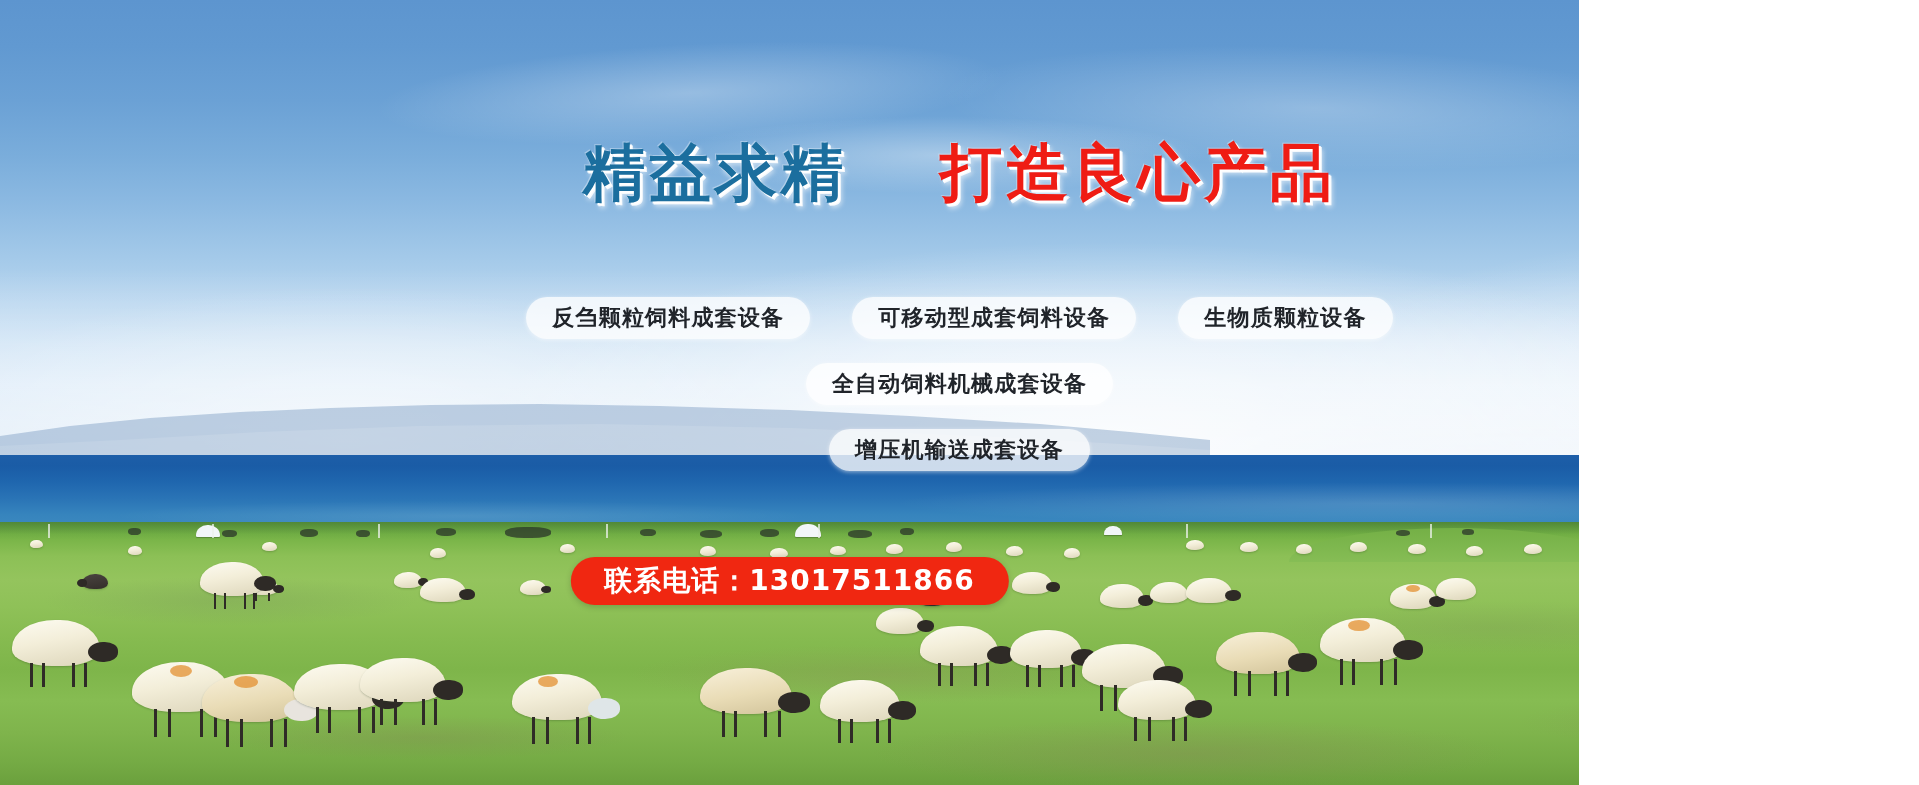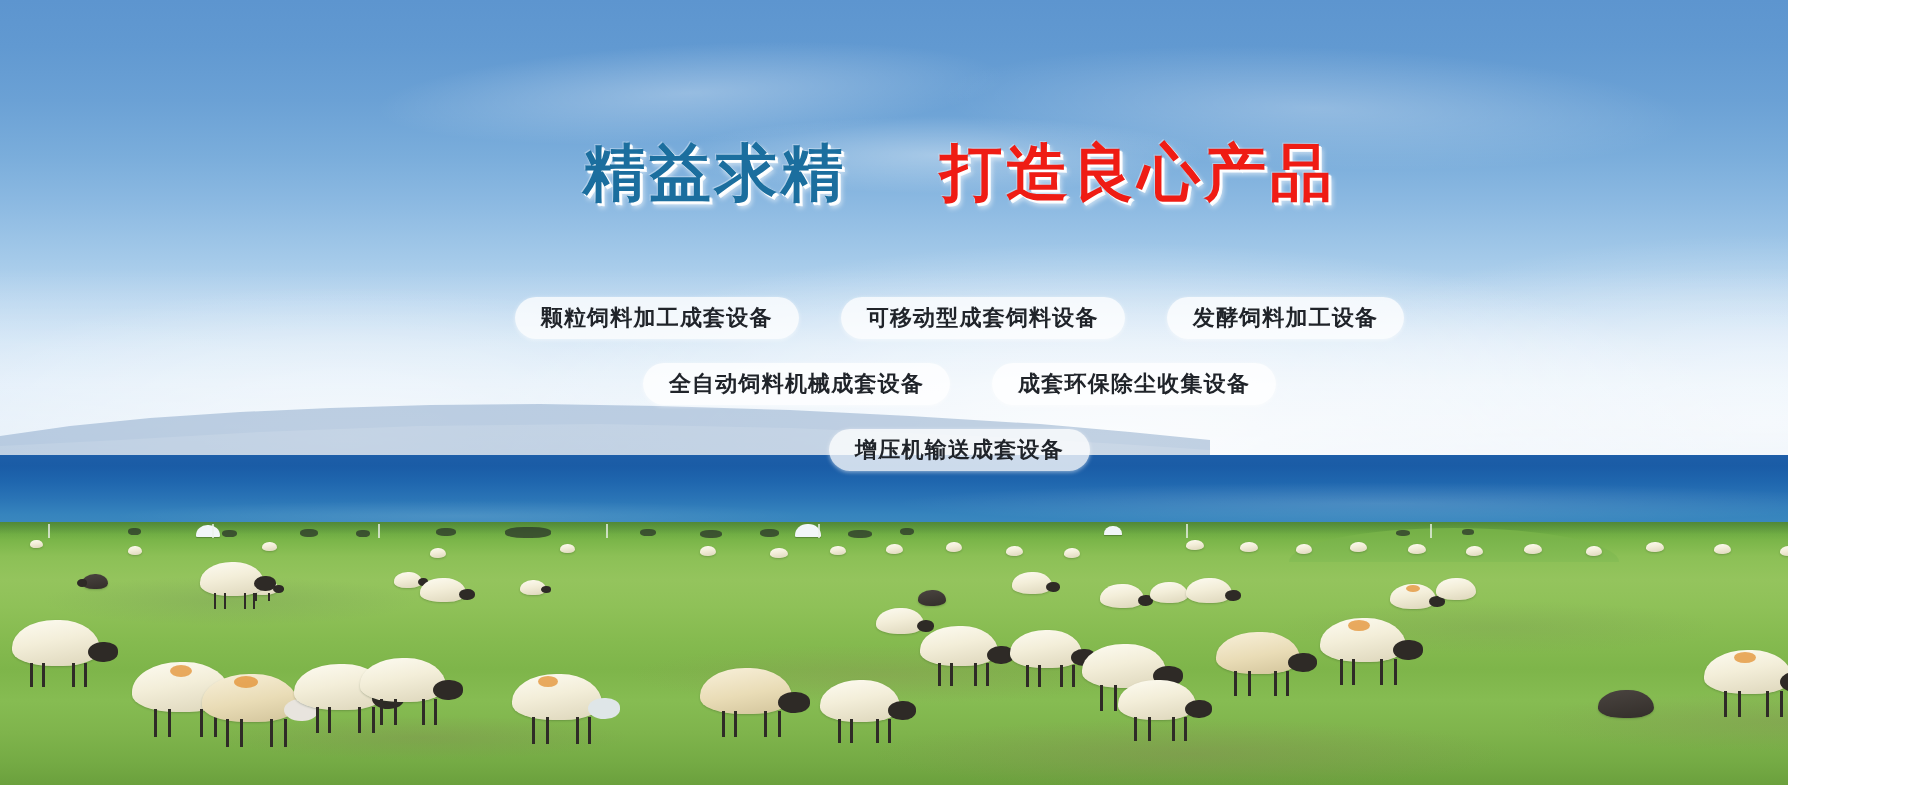--- a/index.html
+++ b/index.html
@@ -5,21 +5,21 @@
 <style>
   * { margin:0; padding:0; box-sizing:border-box; }
   html, body {
     width:1919px; height:785px;
     overflow:hidden;
     font-family:"Liberation Sans","DejaVu Sans",sans-serif;
   }
 
   #banner {
     position:relative;
-    width:1788px;
+    width:1579px;
     height:785px;
     overflow:hidden;
     background:#6fa3d6;
   }
 
   
   .sky {
     position:absolute; left:0; top:0; width:1919px; height:458px;
     background:
       radial-gradient(ellipse 900px 300px at 58% 100%, rgba(255,255,255,0.88) 0%, rgba(255,255,255,0.42) 42%, rgba(255,255,255,0) 72%),
@@ -598,30 +598,30 @@
 
   <div class="headline">
     <span class="hl-blue">精益求精</span>
     <span class="hl-gap"></span>
     <span class="hl-red">打造良心产品</span>
   </div>
 
   <div class="pill-rows">
 
     <div class="pill-row">
-      <div class="pill">颗粒饲料加工成套设备</div>
+      <div class="pill">反刍颗粒饲料成套设备</div>
       <div class="pill">可移动型成套饲料设备</div>
-      <div class="pill">发酵饲料加工设备</div>
+      <div class="pill">生物质颗粒设备</div>
     </div>
 
     <div class="pill-row">
       <div class="pill">全自动饲料机械成套设备</div>
-      <div class="pill">成套环保除尘收集设备</div>
     </div>
 
     <div class="pill-row">
       <div class="pill">增压机输送成套设备</div>
     </div>
 
   </div>
 
+  <div class="phone-bar">联系电话：13017511866</div>
 
 </div>
 
 </body></html>

